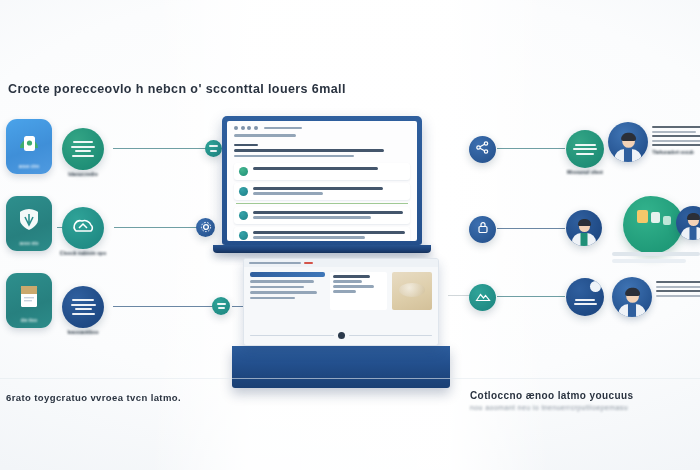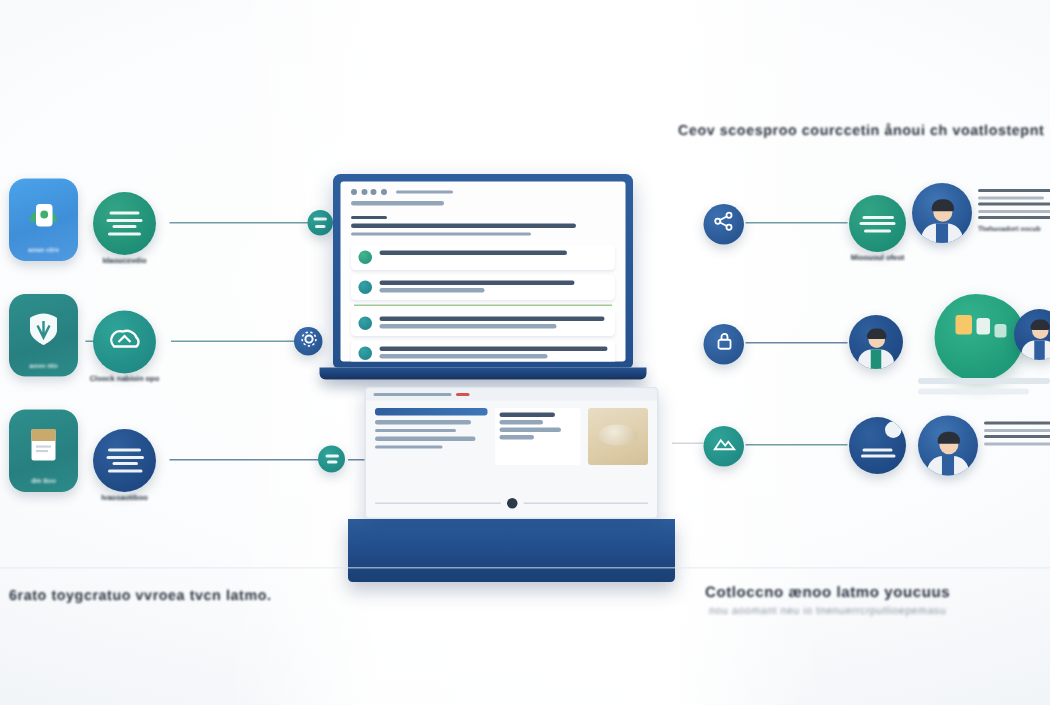--- a/index.html
+++ b/index.html
@@ -30,21 +30,21 @@
   }
   .faux.sub{
     font-weight:normal;
     color:#8a949f;
     filter:blur(1.1px);
     font-size:7px;
   }
   #title-left{position:absolute;left:8px;top:82px;font-size:12.5px;}
   #title-right{position:absolute;left:452px;top:82px;font-size:9.5px;}
   #foot-left{position:absolute;left:6px;top:392px;font-size:9.5px;}
-  #foot-right{position:absolute;left:470px;top:390px;font-size:9.5px;text-align:center;}
+  #foot-right{position:absolute;left:470px;top:390px;font-size:9.5px;text-align:left;}
   #foot-right .sub{margin-top:3px;}
 
   
   .line{position:absolute;height:1.2px;background:#7a8c96;opacity:.75;}
   .line.teal{background:#3f7f85;}
   .line.blue{background:#3a5f86;}
 
   
   .tile{
     position:absolute;width:46px;height:55px;border-radius:11px;
@@ -165,21 +165,21 @@
 
   
   .sep{position:absolute;height:1px;background:#e3e9ef;}
 </style>
 </head>
 <body>
 
 <div id="stage">
   <div class="center-glow"></div>
 
-  <div id="title-right" class="faux">Ceov scoesproo courccetin ånoui ch voatlostepnt</div>
+  <div id="title-left" class="faux">Crocte porecceovlo h nebcn o' scconttal louers 6mall</div>
   <div id="foot-left" class="faux">6rato toygcratuo vvroea tvcn latmo.</div>
   <div id="foot-right">
     <div class="faux" style="font-size:10px">Cotloccno  ænoo latmo youcuus</div>
     <div class="faux sub">nou aoomant neu io tnenuerrcrputlioepemasu</div>
   </div>
 
   <div class="line teal" style="left:113px;top:148px;width:108px;"></div>
   <div class="line teal" style="left:57px;top:227px;width:11px;"></div>
   <div class="line teal" style="left:114px;top:227px;width:84px;"></div>
   <div class="line blue" style="left:113px;top:306px;width:100px;"></div>

